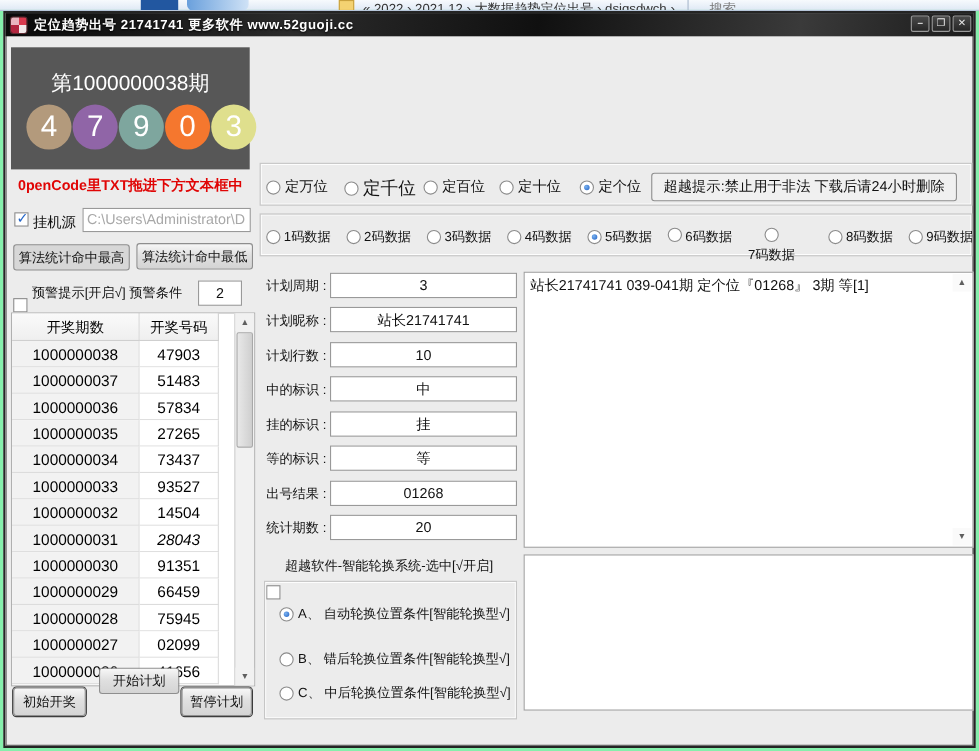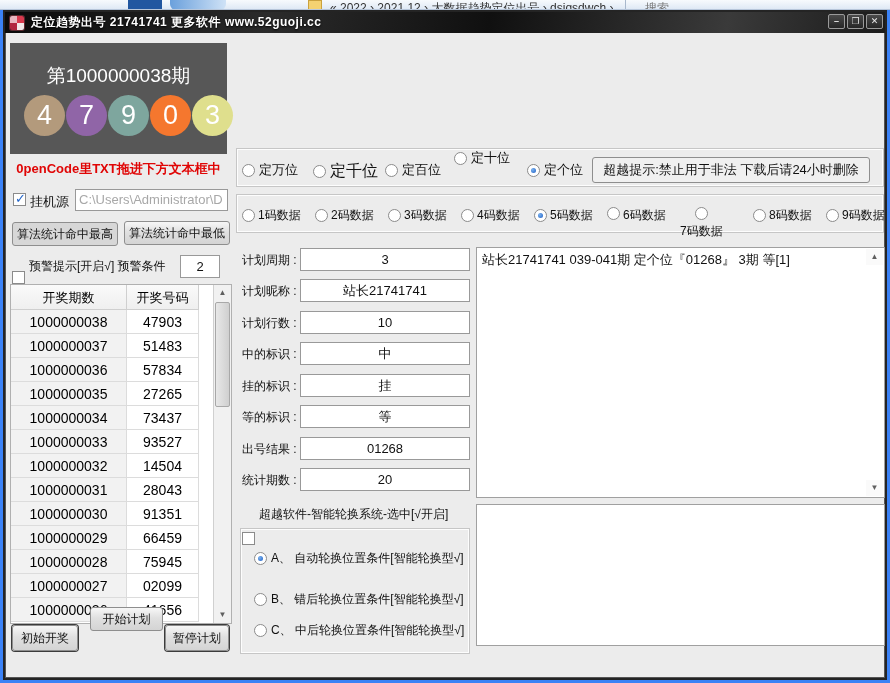--- a/index.html
+++ b/index.html
@@ -1,18 +1,18 @@
 <!DOCTYPE html>
 <html><head>
 <meta charset="utf-8">
 <style>
   * { margin:0; padding:0; box-sizing:border-box; }
   html,body { width:890px; height:683px; }
   body { font-family:"Liberation Sans","DejaVu Sans",sans-serif; background:#777; overflow:hidden; }
-  #stage { position:relative; width:890px; height:683px; background:#3b82f6; }
+  #stage { position:relative; width:890px; height:683px; background:#86efac; }
   .abs { position:absolute; }
 
   
   #bgstrip { left:0; top:0; width:890px; height:10px; background:linear-gradient(#f7fafd,#dfe9f5); overflow:hidden; border-bottom:1px solid #b7c6da; }
   #bgstrip .crumb { position:absolute; left:330px; top:0px; font-size:12px; color:#333; white-space:nowrap; }
   #bgstrip .srch { position:absolute; left:645px; top:0px; font-size:12px; color:#777; white-space:nowrap; }
   .fragico { position:absolute; top:0; height:10px; }
 
   
   #appwin { left:3px; top:10px; width:884px; height:670px; background:#ececec; border:2px solid #242424; box-shadow:0 0 0 1px #555 inset; }
@@ -128,21 +128,21 @@
       <div class="cell c2" style="top:73px;">57834</div>
       <div class="cell c1" style="top:97px;">1000000035</div>
       <div class="cell c2" style="top:97px;">27265</div>
       <div class="cell c1" style="top:121px;">1000000034</div>
       <div class="cell c2" style="top:121px;">73437</div>
       <div class="cell c1" style="top:145px;">1000000033</div>
       <div class="cell c2" style="top:145px;">93527</div>
       <div class="cell c1" style="top:169px;">1000000032</div>
       <div class="cell c2" style="top:169px;">14504</div>
       <div class="cell c1" style="top:193px;">1000000031</div>
-      <div class="cell c2" style="top:193px;">28043</div>
+      <div class="cell c2" style="top:193px;font-style:italic;">28043</div>
       <div class="cell c1" style="top:217px;">1000000030</div>
       <div class="cell c2" style="top:217px;">91351</div>
       <div class="cell c1" style="top:241px;">1000000029</div>
       <div class="cell c2" style="top:241px;">66459</div>
       <div class="cell c1" style="top:265px;">1000000028</div>
       <div class="cell c2" style="top:265px;">75945</div>
       <div class="cell c1" style="top:289px;">1000000027</div>
       <div class="cell c2" style="top:289px;">02099</div>
       <div class="cell c1" style="top:313px;">1000000026</div>
       <div class="cell c2" style="top:313px;">41656</div>
@@ -164,21 +164,21 @@
         <span class="lbl" style="font-size:13px;">定万位</span>
       </div>
     <div class="abs" style="left:308px;top:149px;display:flex;align-items:center;gap:4px;">
       <div class="radio"></div>
         <span class="lbl" style="font-size:16px;">定千位</span>
       </div>
     <div class="abs" style="left:380px;top:149px;display:flex;align-items:center;gap:4px;">
       <div class="radio"></div>
         <span class="lbl" style="font-size:13px;">定百位</span>
       </div>
-    <div class="abs" style="left:449px;top:137px;display:flex;align-items:center;gap:4px;">
+    <div class="abs" style="left:449px;top:149px;display:flex;align-items:center;gap:4px;">
       <div class="radio"></div>
         <span class="lbl" style="font-size:13px;">定十位</span>
       </div>
     <div class="abs" style="left:522px;top:149px;display:flex;align-items:center;gap:4px;">
       <div class="radio on"></div>
         <span class="lbl" style="font-size:13px;">定个位</span>
       </div>
     <div class="abs btn" style="left:587px;top:145px;width:278px;height:26px;line-height:24px;font-size:13px;background:#f0f0f0;">超越提示:禁止用于非法 下载后请24小时删除</div>
 
     <div class="abs gb" style="left:231px;top:182px;width:648px;height:39px;"></div>

